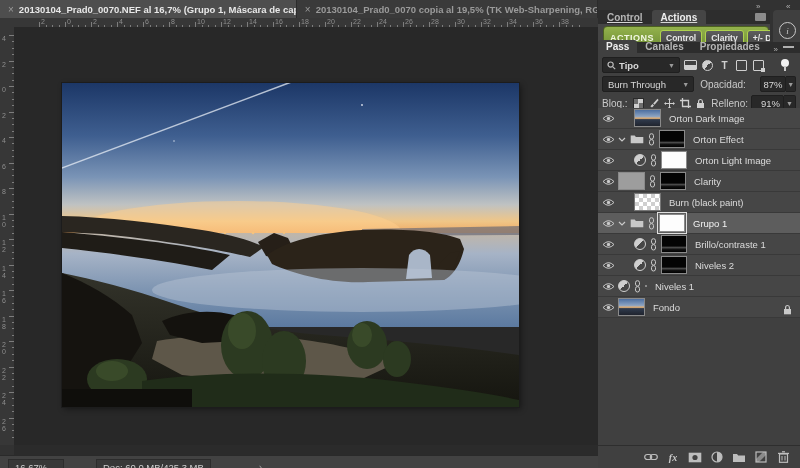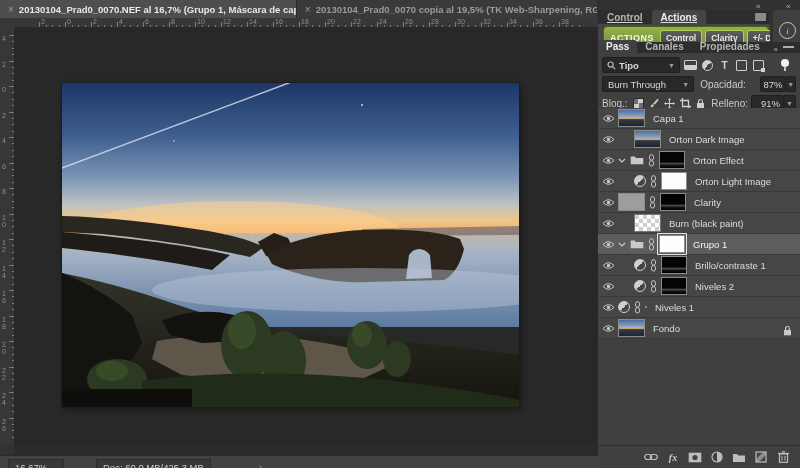--- a/index.html
+++ b/index.html
@@ -518,32 +518,20 @@
     </div>
 
     <div id="layers-list">
         <div class="layer-row">
           <span class="eye-box">
             <svg width="13" height="9" viewBox="0 0 13 9">
               <path d="M1 4.5 Q6.5 -1.2 12 4.5 Q6.5 10.2 1 4.5 Z" fill="none" stroke="#c9c9c9"></path>
               <circle cx="6.5" cy="4.5" r="1.7" fill="#c9c9c9"></circle>
             </svg>
           </span>
-          <span class="row-content" style="margin-left: 0px;">
-            <span class="thumb photo"></span>
-            <span class="layer-name">Capa 1</span>
-          </span>
-        </div>
-        <div class="layer-row">
-          <span class="eye-box">
-            <svg width="13" height="9" viewBox="0 0 13 9">
-              <path d="M1 4.5 Q6.5 -1.2 12 4.5 Q6.5 10.2 1 4.5 Z" fill="none" stroke="#c9c9c9"></path>
-              <circle cx="6.5" cy="4.5" r="1.7" fill="#c9c9c9"></circle>
-            </svg>
-          </span>
           <span class="row-content" style="margin-left: 16px;">
             <span class="thumb photo"></span>
             <span class="layer-name">Orton Dark Image</span>
           </span>
         </div>
         <div class="layer-row">
           <span class="eye-box">
             <svg width="13" height="9" viewBox="0 0 13 9">
               <path d="M1 4.5 Q6.5 -1.2 12 4.5 Q6.5 10.2 1 4.5 Z" fill="none" stroke="#c9c9c9"></path>
               <circle cx="6.5" cy="4.5" r="1.7" fill="#c9c9c9"></circle>

